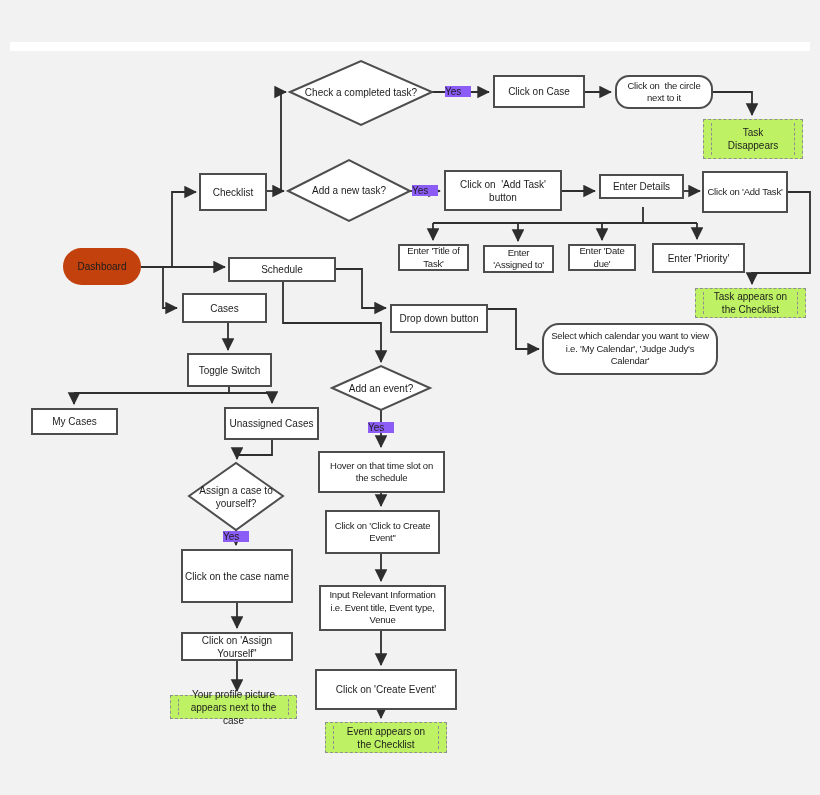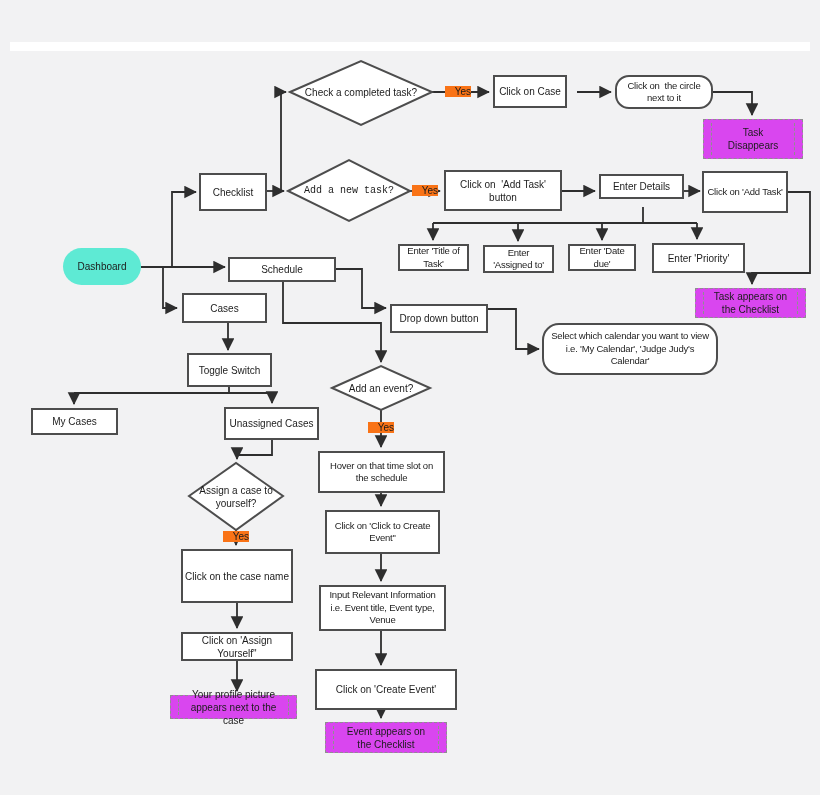--- a/index.html
+++ b/index.html
@@ -4,26 +4,26 @@
 <style>
   html,body{margin:0;padding:0;}
   body{width:820px;height:795px;position:relative;background:#f2f2f3;overflow:hidden;
        font-family:"Liberation Sans",sans-serif;}
   #strip{position:absolute;left:10px;top:42px;width:800px;height:9px;background:#ffffff;}
   #wires{position:absolute;left:0;top:0;width:820px;height:795px;z-index:1;}
   .node{position:absolute;z-index:2;display:flex;align-items:center;justify-content:center;
         text-align:center;background:#ffffff;border:2px solid #4d4d4d;box-sizing:border-box;
         font-size:10px;line-height:1.3;color:#1c1c1c;white-space:pre;}
   .small{font-size:9.5px;letter-spacing:-0.2px;}
-  .pill{background:#5eead4;border:none;border-radius:19px;text-align:center;}
+  .pill{background:#c2410c;border:none;border-radius:19px;text-align:center;}
   .diamond{background:transparent;border:none;}
-  .dashed{background:#d946ef;border:1.5px dashed #8f8f8f;}
+  .dashed{background:#bef264;border:1.5px dashed #8f8f8f;}
   .dashed::before{content:"";position:absolute;top:3px;bottom:3px;left:7px;right:7px;
         border-left:1.5px dashed #8f8f8f;border-right:1.5px dashed #8f8f8f;pointer-events:none;}
-  .yes{position:absolute;z-index:3;width:26px;text-align:right;background:#f97316;
+  .yes{position:absolute;z-index:3;width:26px;text-align:left;background:#8b5cf6;
         font-size:10px;color:#1c1c1c;}
   svg .shape{fill:#ffffff;stroke:#4d4d4d;stroke-width:2;}
   svg .edge{fill:none;stroke:#2e2e2e;stroke-width:1.8;}
 </style>
 </head>
 <body>
 
 <div id="strip"></div>
 
 <svg id="wires" viewBox="0 0 820 795" xmlns="http://www.w3.org/2000/svg">
@@ -73,26 +73,26 @@
     <polygon class="shape" points="290,92 361,61 432,92 361,125"></polygon>
     <polygon class="shape" points="288,191 349,160 410,191 349,221"></polygon>
     <polygon class="shape" points="332,388 381,366 430,388 381,410"></polygon>
     <polygon class="shape" points="189,496 236,463 283,496 236,530"></polygon>
   </g>
 </svg>
 
 <div class="node pill" style="left:63px;top:248px;width:78px;height:37px;">Dashboard</div>
 <div class="node" style="left:199px;top:173px;width:68px;height:38px;">Checklist</div>
 <div class="node diamond" style="left:292px;top:61px;width:138px;height:63px;">Check a completed task?</div>
-<div class="node" style="left:493px;top:75px;width:74px;height:33px;">Click on Case</div>
+<div class="node" style="left:493px;top:75px;width:92px;height:33px;">Click on Case</div>
 <div class="node small" style="left:615px;top:75px;width:98px;height:34px;border-radius:14px;">Click on  the circle
 next to it</div>
 <div class="node dashed" style="left:703px;top:119px;width:100px;height:40px;">Task
 Disappears</div>
-<div class="node diamond" style="left:290px;top:160px;width:118px;height:61px;font-family:Liberation Mono, monospace;">Add a new task?</div>
+<div class="node diamond" style="left:290px;top:160px;width:118px;height:61px;">Add a new task?</div>
 <div class="node" style="left:444px;top:170px;width:118px;height:41px;">Click on  'Add Task'
 button</div>
 <div class="node" style="left:599px;top:174px;width:85px;height:25px;">Enter Details</div>
 <div class="node small" style="left:702px;top:171px;width:86px;height:42px;">Click on 'Add Task'</div>
 <div class="node small" style="left:398px;top:244px;width:71px;height:27px;">Enter 'Title of
 Task'</div>
 <div class="node small" style="left:483px;top:245px;width:71px;height:28px;">Enter
 'Assigned to'</div>
 <div class="node small" style="left:568px;top:244px;width:68px;height:27px;">Enter 'Date
 due'</div>

